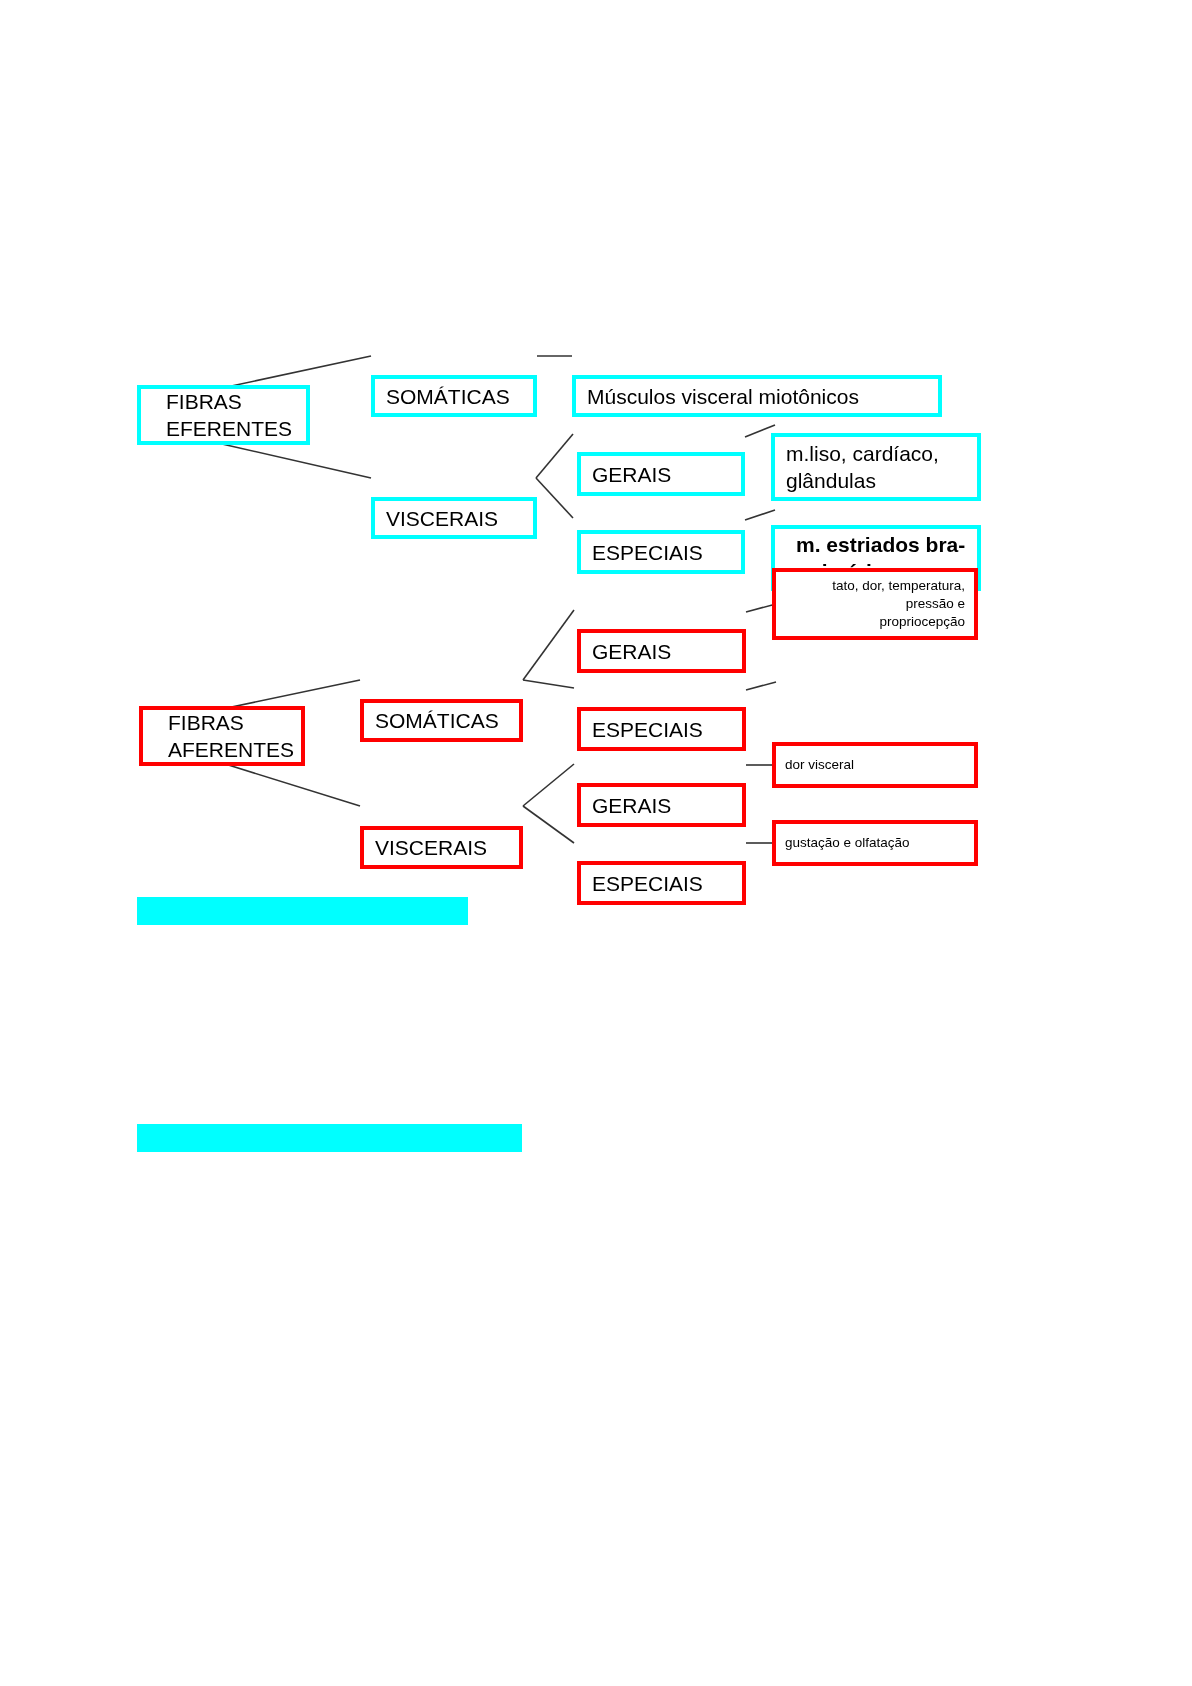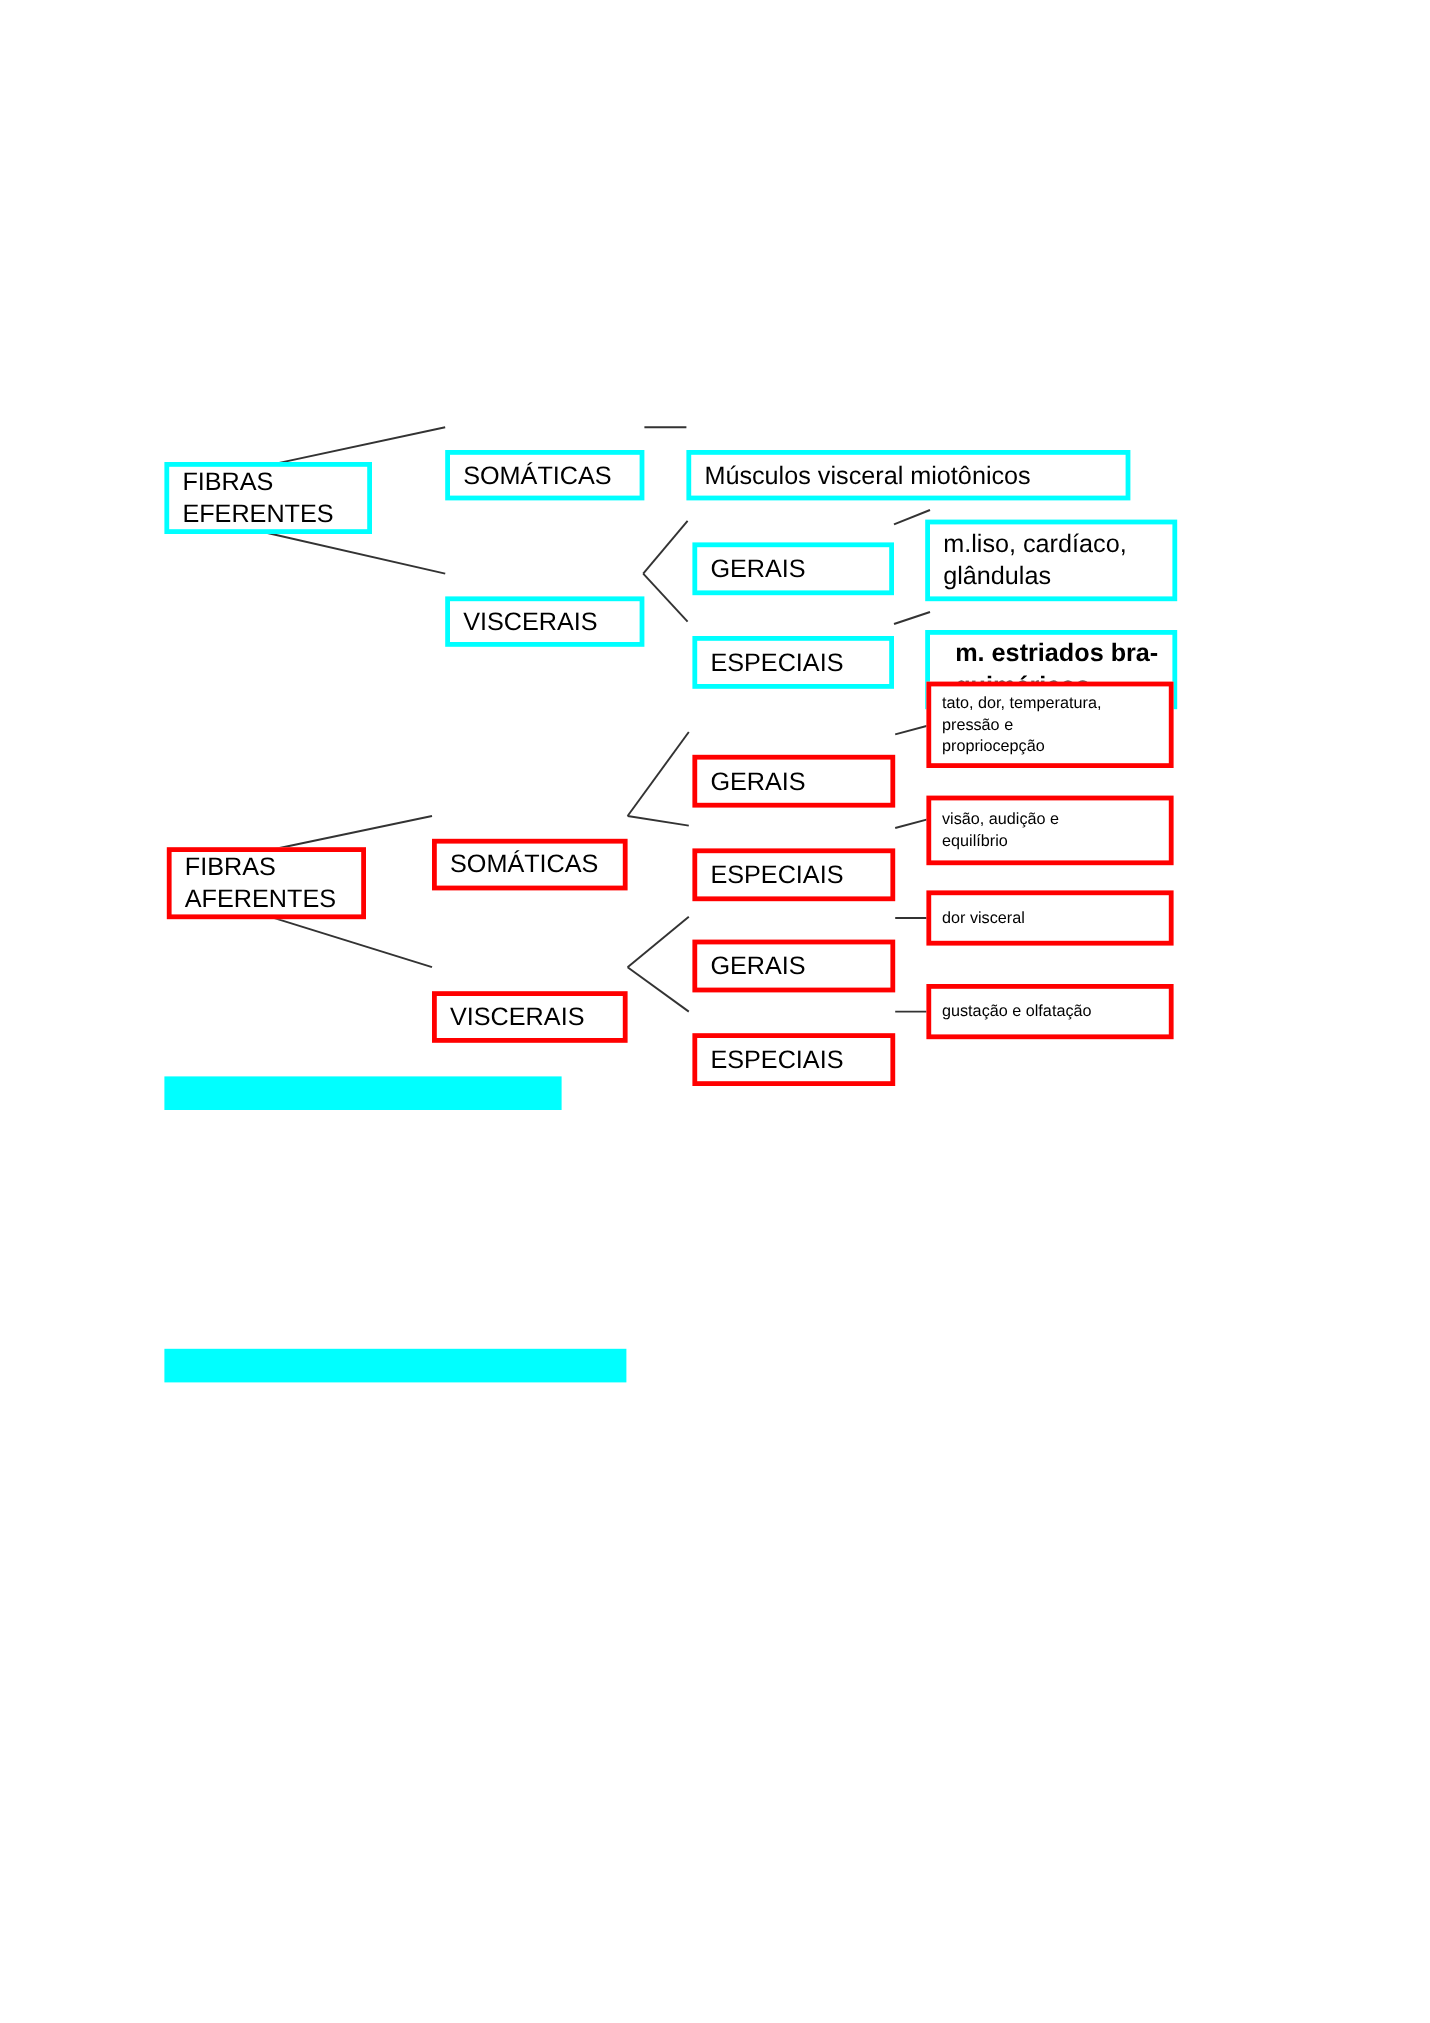--- a/index.html
+++ b/index.html
@@ -45,21 +45,21 @@
   .node .txt {
     display: block;
     width: 100%;
     white-space: pre-line;
   }
 
   .efferent { border: 4px solid #00ffff; }
   .afferent { border: 4px solid #ff0000; }
 
   
-  .t-lg  { font-size: 21px; line-height: 27px; padding: 0 11px; }
+  .t-lg  { font-size: 21px; line-height: 27px; padding: 0 25px; }
   .t-md  { font-size: 21px; line-height: 27px; padding: 0 11px; margin-top: 40px; }
   .t-sm  { font-size: 13.5px; line-height: 18px; padding: 0 9px; }
   .t-bold { font-weight: bold; padding-left: 21px; }
 
   
   .hl-bar {
     position: absolute;
     background: #00ffff;
     z-index: 2;
   }
@@ -153,34 +153,30 @@
   </div>
 
   <div class="node afferent t-md" style="left:360px; top:786px; width:163px; height:43px;">
     <span class="txt">VISCERAIS</span>
   </div>
 
   <div class="node afferent t-md" style="left:577px; top:589px; width:169px; height:44px;">
     <span class="txt">GERAIS</span>
   </div>
 
-  <div class="node afferent t-sm" style="left:772px; top:568px; width:206px; height:72px;">
+  <div class="node afferent t-sm" style="left:772px; top:568px; width:206px; height:72px;text-align:right;">
     <span class="txt">tato, dor, temperatura,
 pressão e
 propriocepção</span>
   </div>
 
   <div class="node afferent t-md" style="left:577px; top:667px; width:169px; height:44px;">
     <span class="txt">ESPECIAIS</span>
   </div>
 
-  <div class="node afferent t-sm" style="left:772px; top:663px; width:206px; height:58px;">
-    <span class="txt">visão, audição e
-equilíbrio</span>
-  </div>
 
   <div class="node afferent t-md" style="left:577px; top:743px; width:169px; height:44px;">
     <span class="txt">GERAIS</span>
   </div>
 
   <div class="node afferent t-sm" style="left:772px; top:742px; width:206px; height:46px;">
     <span class="txt">dor visceral</span>
   </div>
 
   <div class="node afferent t-md" style="left:577px; top:821px; width:169px; height:44px;">

